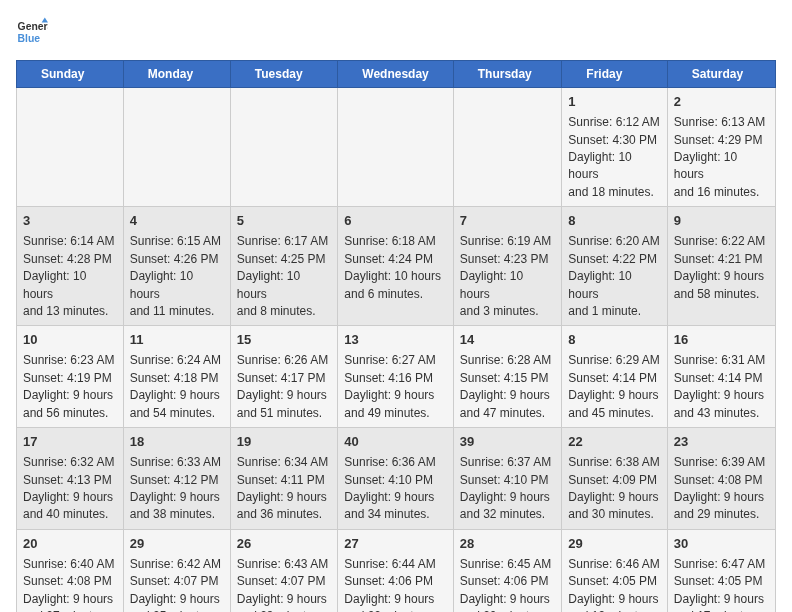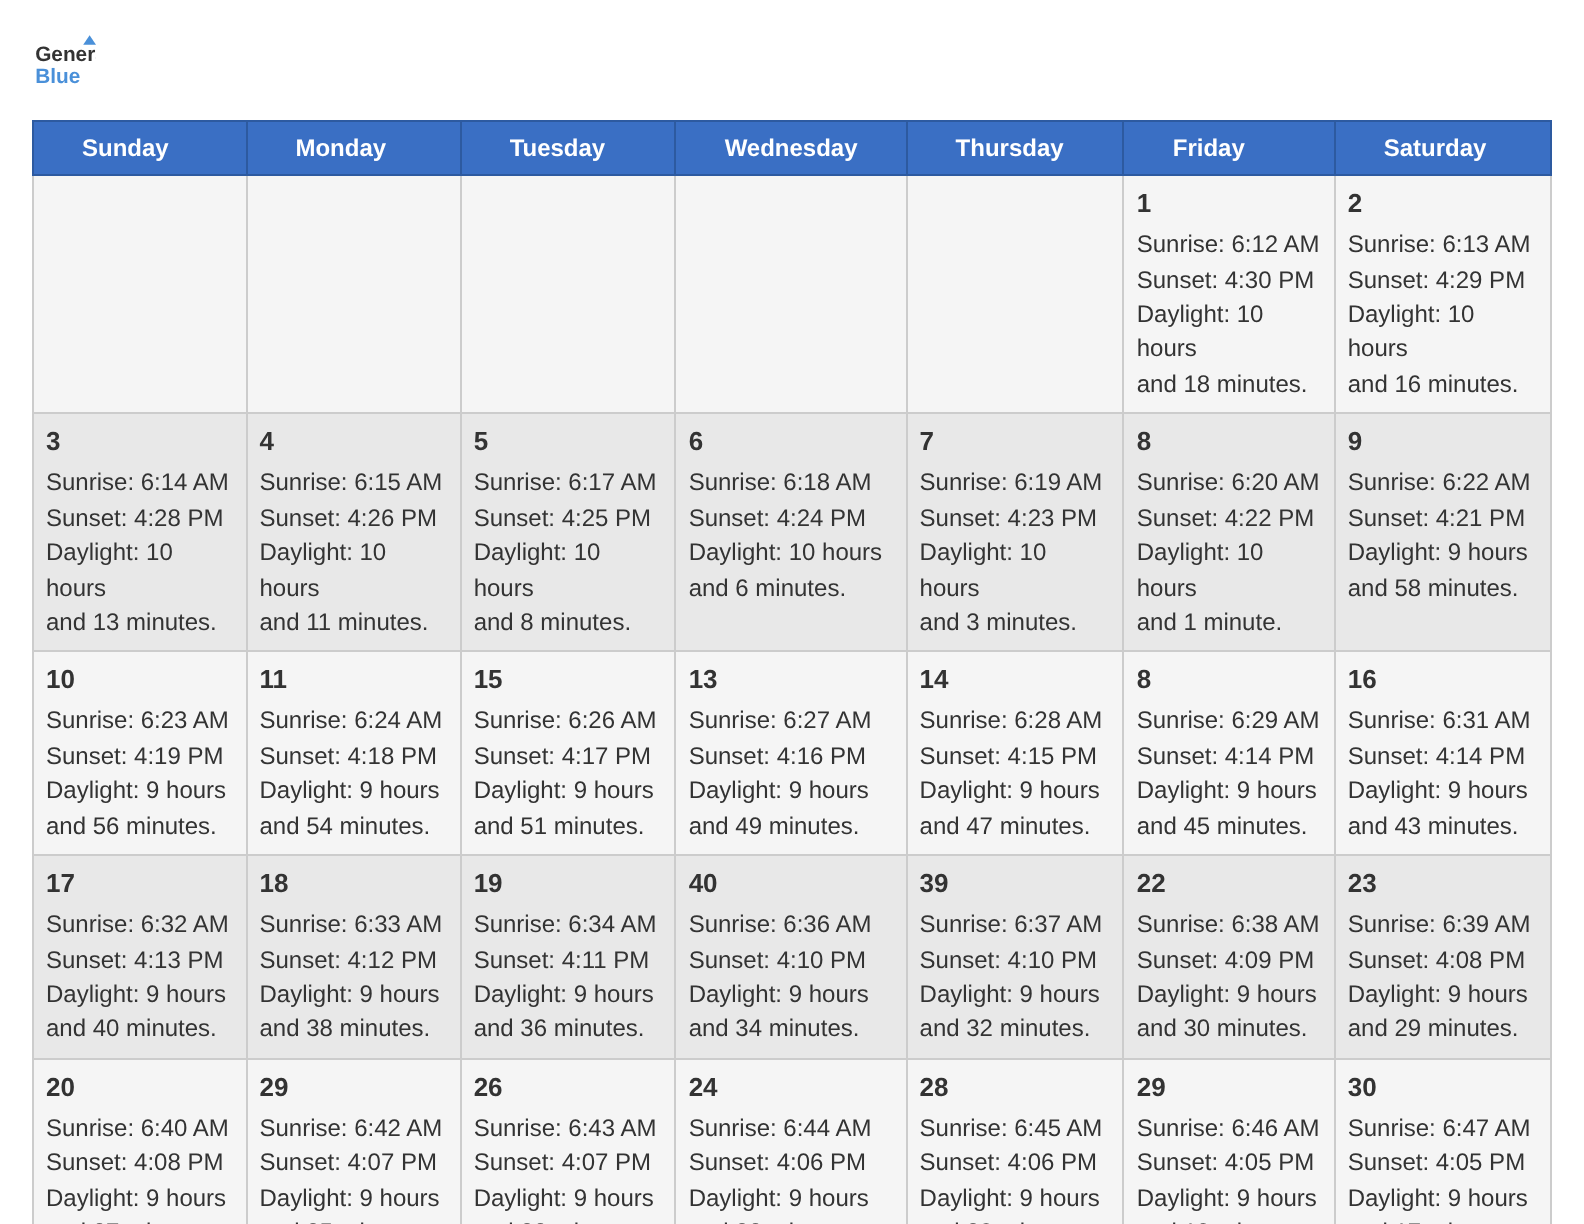--- a/index.html
+++ b/index.html
@@ -228,21 +228,21 @@
         </td>
         <td>
           <span class="day-num">29</span>
           <div class="day-info">Sunrise: 6:42 AM<br>Sunset: 4:07 PM<br>Daylight: 9 hours<br>and 25 minutes.</div>
         </td>
         <td>
           <span class="day-num">26</span>
           <div class="day-info">Sunrise: 6:43 AM<br>Sunset: 4:07 PM<br>Daylight: 9 hours<br>and 23 minutes.</div>
         </td>
         <td>
-          <span class="day-num">24</span>
+          <span class="day-num">27</span>
           <div class="day-info">Sunrise: 6:44 AM<br>Sunset: 4:06 PM<br>Daylight: 9 hours<br>and 22 minutes.</div>
         </td>
         <td>
           <span class="day-num">28</span>
           <div class="day-info">Sunrise: 6:45 AM<br>Sunset: 4:06 PM<br>Daylight: 9 hours<br>and 20 minutes.</div>
         </td>
         <td>
           <span class="day-num">29</span>
           <div class="day-info">Sunrise: 6:46 AM<br>Sunset: 4:05 PM<br>Daylight: 9 hours<br>and 19 minutes.</div>
         </td>

